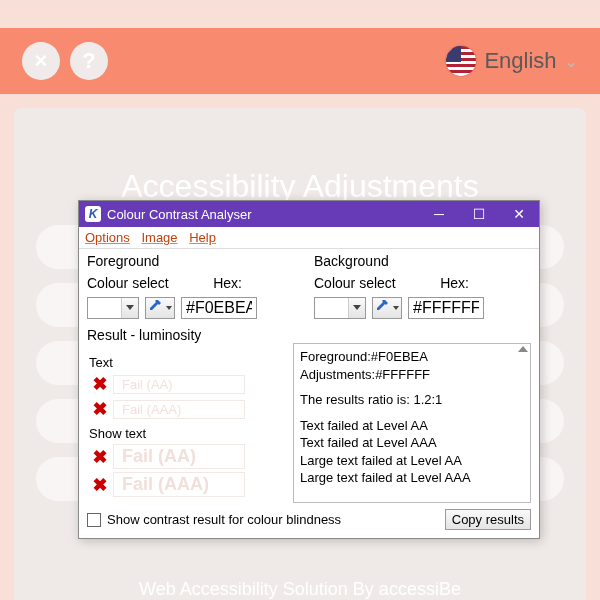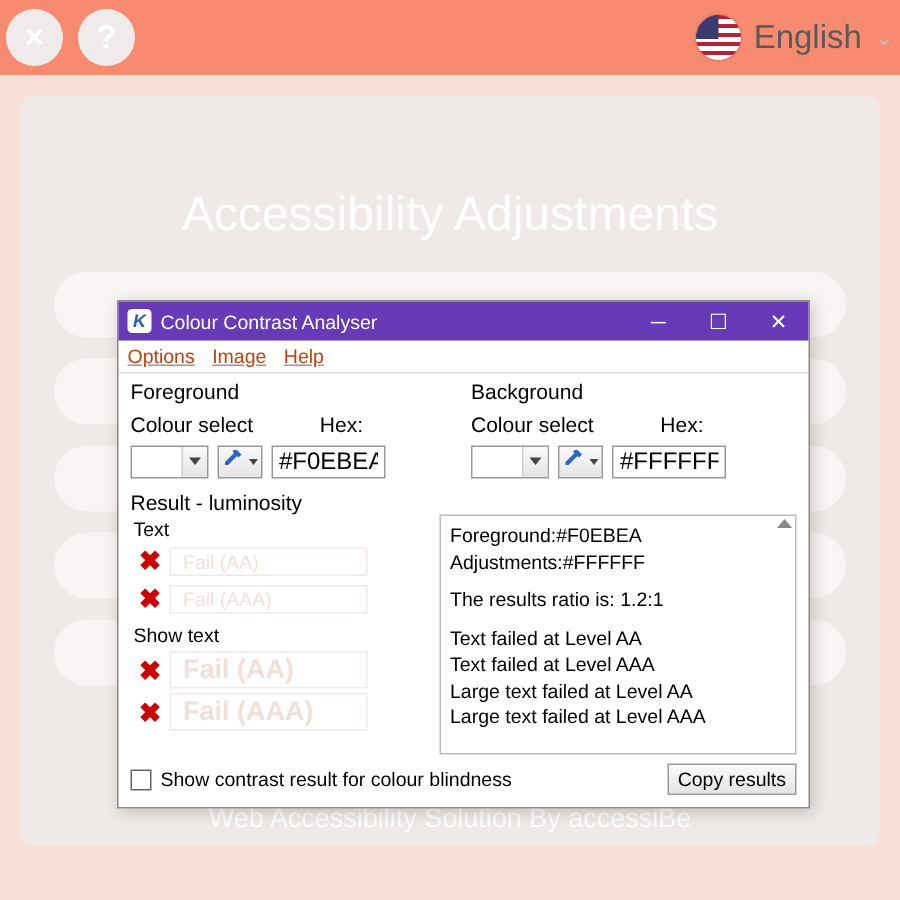--- a/index.html
+++ b/index.html
@@ -4,24 +4,25 @@
 <style>
   * { box-sizing: border-box; margin: 0; padding: 0; }
   body {
     width: 600px; height: 600px; overflow: hidden;
     font-family: Arial, sans-serif;
     position: relative;
     background: #f8e0d8;
   }
   .top-bar {
     background: #f78a6f;
-    height: 50px;
+    height: 66px;
     display: flex; align-items: center;
-    padding: 0 4px;
+    padding: 0 22px;
     gap: 10px;
+    margin-top: 28px;
   }
   .circle-btn {
     width: 38px; height: 38px; border-radius: 50%;
     background: #f0ebea;
     display: flex; align-items: center; justify-content: center;
     color: #fff; font-size: 22px; font-weight: bold;
   }
   .spacer { flex: 1; }
   .lang {
     display: flex; align-items: center; gap: 8px;
@@ -107,21 +108,21 @@
     border-left: 3px solid transparent; border-right: 3px solid transparent;
     border-top: 4px solid #444;
   }
   .hexin {
     width: 76px; height: 22px; border: 1px solid #999; background: #fff;
     padding: 2px 4px; font-size: 16px;
   }
   .result-t { font-size: 14px; margin-top: 8px; }
   .result-row { display: flex; gap: 6px; }
   .left-results { width: 200px; }
-  .subh { font-size: 13px; margin-top: 2px; margin-bottom: 2px; padding-left: 2px; }
+  .subh { font-size: 13px; margin-top: 12px; margin-bottom: 2px; padding-left: 2px; }
   .fail-line { display: flex; align-items: center; gap: 4px; margin: 3px 0 3px 4px; }
   .xmark { color: #c00; font-size: 18px; font-weight: bold; width: 18px; text-align: center; }
   .fail-box {
     border: 1px solid #f2e9e7; background: #fff;
     padding: 1px 8px; min-width: 132px;
   }
   .fail-box.sm { font-size: 13px; color: #f2e0db; }
   .fail-box.lg { font-size: 18px; font-weight: bold; color: #f1dfd9; }
   .results-pane {
     flex: 1; border: 1px solid #bbb; background: #fff;

